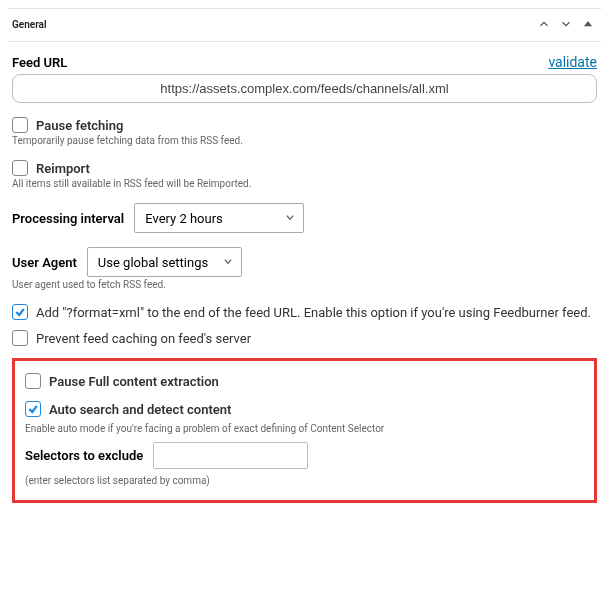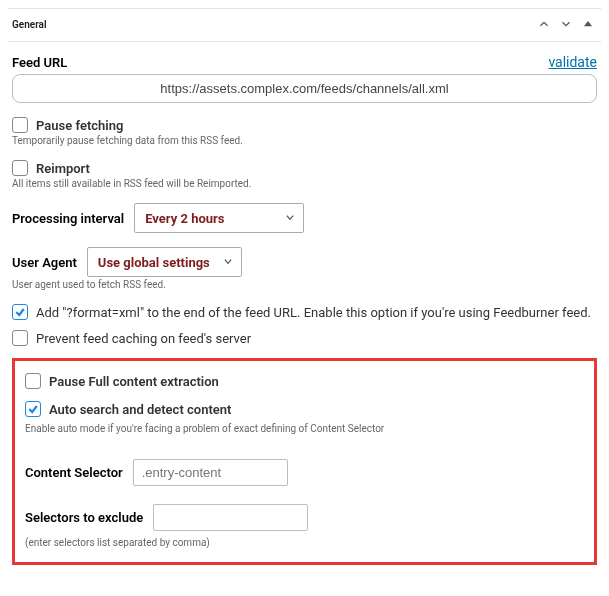--- a/index.html
+++ b/index.html
@@ -115,29 +115,28 @@
     color: #666;
     font-size: 10px;
     margin-top: 2px;
     margin-bottom: 14px;
   }
   .select {
     border: 1px solid #aaa;
     border-radius: 2px;
     padding: 5px 28px 5px 10px;
     font-size: 13px;
-    color: #7f1d1d;
+    color: #000000;
     background: #fff;
     position: relative;
     display: inline-flex;
     align-items: center;
     cursor: pointer;
     min-width: 170px;
     height: 30px;
-    font-weight: bold;
   }
   .select .caret {
     position: absolute;
     right: 8px;
     top: 50%;
     transform: translateY(-50%);
     pointer-events: none;
   }
   .select .caret svg { width: 10px; height: 10px; stroke:#555; stroke-width:2; fill:none;}
   .inline-group {
@@ -146,21 +145,21 @@
     gap: 10px;
     margin-bottom: 14px;
   }
   .red-box {
     border: 3px solid #e53935;
     padding: 12px 10px 10px 10px;
     margin-top: 6px;
   }
   .red-box .field-row,
   .red-box .checkbox-row { margin-bottom: 6px; }
-  .red-box .help-text { margin-bottom: 25px; }
+  .red-box .help-text { margin-bottom: 8px; }
   .small-gap { margin-bottom: 10px; }
 </style>
 </head>
 <body>
 
 <div class="panel">
   <div class="panel-header">
     <span class="panel-title">General</span>
     <div class="panel-controls">
       <span class="hdr-icon">
@@ -249,24 +248,20 @@
       <div class="checkbox-row">
         <span class="cb checked">
             <svg viewBox="0 0 16 16">
               <polyline points="3,8 7,12 13,4"></polyline>
             </svg>
           </span>
         <span class="cb-label">Auto search and detect content</span>
       </div>
       <div class="help-text">Enable auto mode if you're facing a problem of exact defining of Content Selector</div>
 
-      <div class="inline-group" style="margin-bottom:18px">
-        <span class="label-bold">Content Selector</span>
-        <input type="text" class="narrow" placeholder=".entry-content" style="">
-      </div>
 
       <div class="inline-group" style="margin-bottom:6px">
         <span class="label-bold">Selectors to exclude</span>
         <input type="text" class="narrow" value="" style="">
       </div>
       <div class="help-text" style="margin-bottom:4px">(enter selectors list separated by comma)</div>
 
     </div>
 
   </div>

